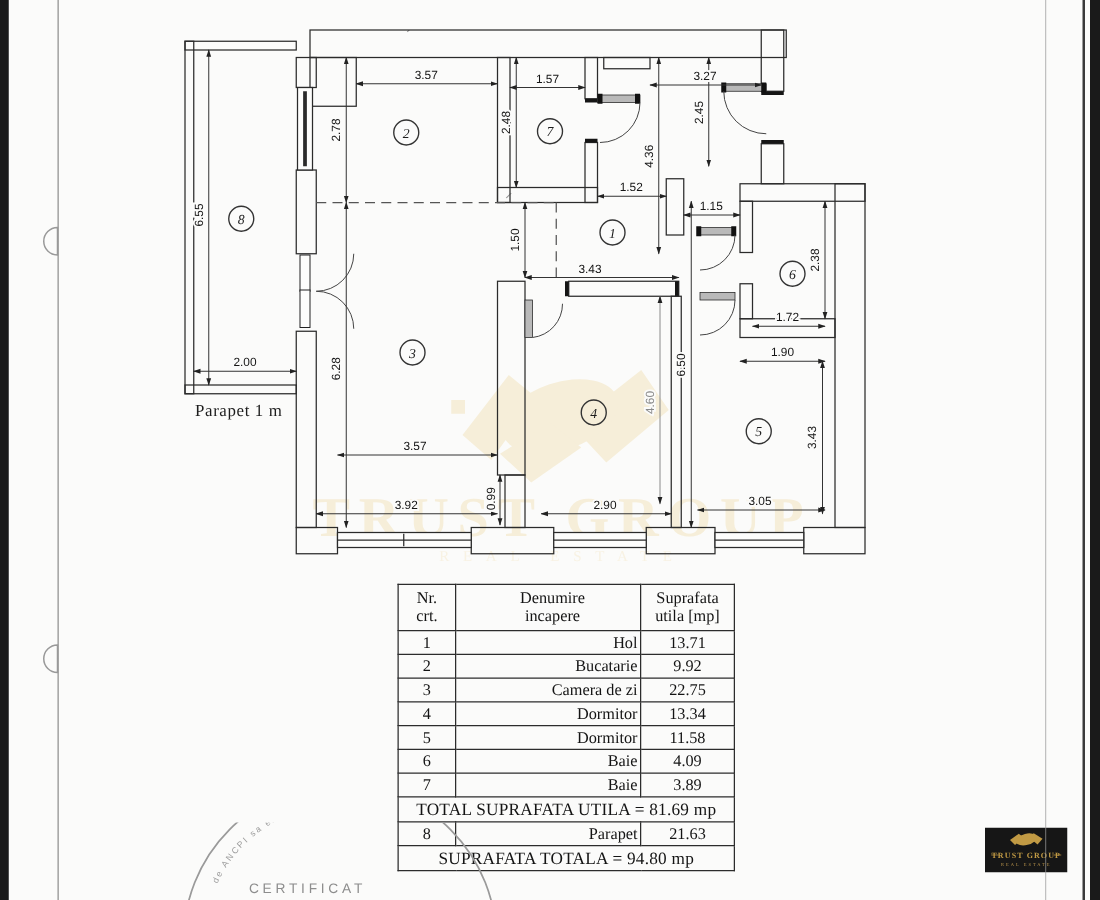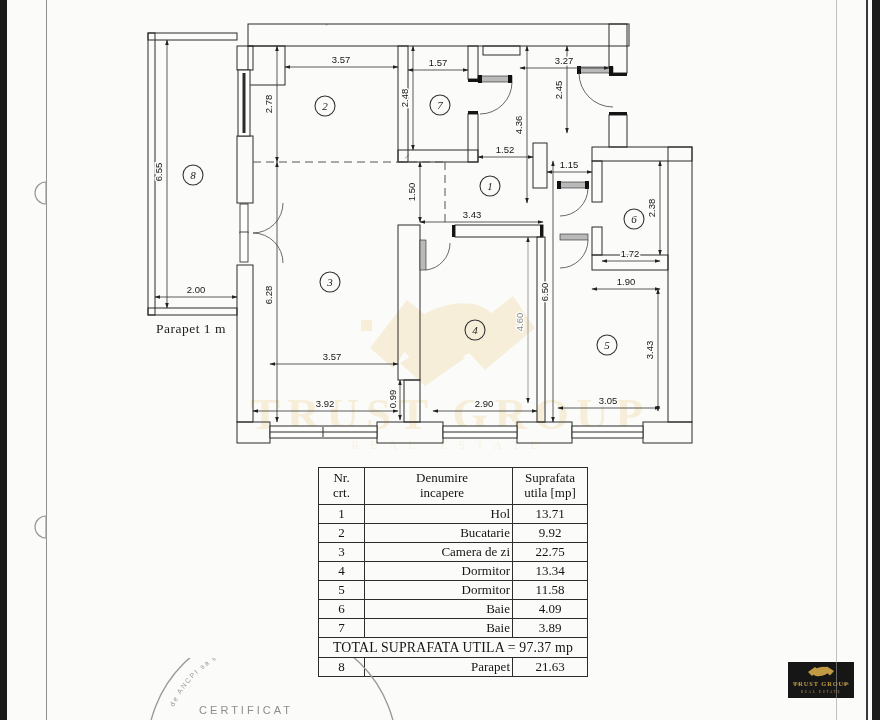--- a/index.html
+++ b/index.html
@@ -318,26 +318,29 @@
     <td class="col-nr">6</td>
     <td class="col-name">Baie</td>
     <td class="col-area">4.09</td>
   </tr>
   <tr class="r">
     <td class="col-nr">7</td>
     <td class="col-name">Baie</td>
     <td class="col-area">3.89</td>
   </tr>
   <tr>
-    <td class="total" colspan="3">TOTAL SUPRAFATA UTILA = 97.37 mp</td>
+    <td class="total" colspan="3">TOTAL SUPRAFATA UTILA = 81.69 mp</td>
   </tr>
   <tr class="r">
     <td class="col-nr">8</td>
     <td class="col-name">Parapet</td>
     <td class="col-area">21.63</td>
+  </tr>
+  <tr>
+    <td class="total" colspan="3">SUPRAFATA TOTALA = 94.80 mp</td>
   </tr>
 </tbody>
   </table>
 
 <svg id="stamp" width="300" height="62">
   <defs>
     <path id="stampArc" d="M41.9,118.8 A108 108 0 0 1 246.1,118.8" transform="translate(0,-60)"></path>
   </defs>
   <circle cx="144" cy="94" r="125" fill="none" stroke="#9a9a9a" stroke-width="1.4"></circle>
   <text class="stamp-arc">

